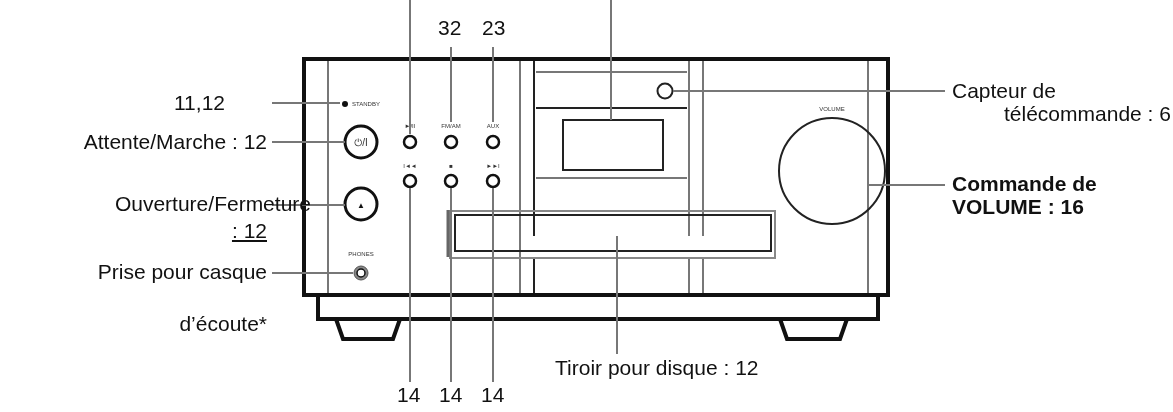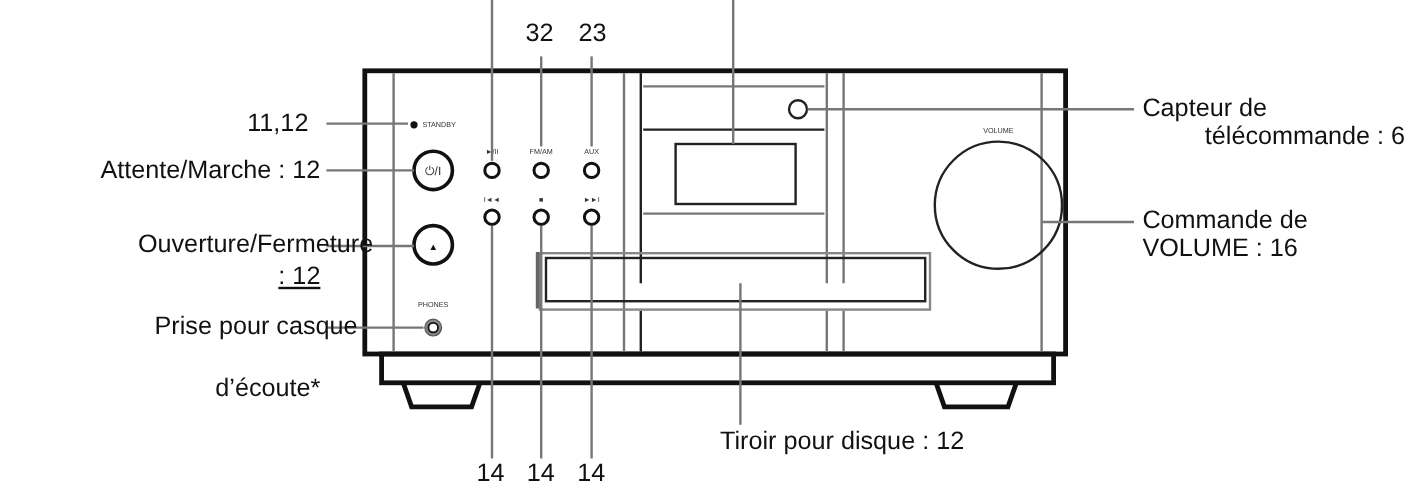--- a/index.html
+++ b/index.html
@@ -94,28 +94,28 @@
 
   <line x1="410" y1="188" x2="410" y2="382" class="lead"></line>
   <line x1="451" y1="188" x2="451" y2="382" class="lead"></line>
   <line x1="493" y1="188" x2="493" y2="382" class="lead"></line>
   <line x1="617" y1="236" x2="617" y2="354" class="lead"></line>
 </svg>
 
 <div class="lbl" style="left:438px; top:17px;">32</div>
 <div class="lbl" style="left:482px; top:17px;">23</div>
 
-<div class="lbl r" style="right:916px; top:92px;text-align:center;">11,12</div>
+<div class="lbl r" style="right:948px; top:92px;text-align:center;">11,12</div>
 <div class="lbl r" style="right:906px; top:131px;text-align:center;">Attente/Marche : 12</div>
 <div class="lbl r" style="right:862px; top:193px;">Ouverture/Fermeture</div>
 <div class="lbl r" style="right:906px; top:220px;text-decoration:underline;">: 12</div>
-<div class="lbl r" style="right:875px; top:261px;">Prise pour casque</div>
+<div class="lbl r" style="right:906px; top:261px;">Prise pour casque</div>
 <div class="lbl r" style="right:906px; top:285px;margin-top:28px;">d’écoute*</div>
 
 <div class="lbl" style="left:952px; top:80px;">Capteur de</div>
 <div class="lbl" style="left:1004px; top:103px;">télécommande : 6</div>
-<div class="lbl" style="left:952px; top:173px;">Commande de</div>
-<div class="lbl" style="left:952px; top:196px;">VOLUME : 16</div>
+<div class="lbl" style="left:952px; top:173px;font-weight:bold;">Commande de</div>
+<div class="lbl" style="left:952px; top:196px;font-weight:bold;">VOLUME : 16</div>
 
 <div class="lbl" style="left:397px; top:384px;">14</div>
 <div class="lbl" style="left:439px; top:384px;">14</div>
 <div class="lbl" style="left:481px; top:384px;">14</div>
-<div class="lbl" style="left:555px; top:357px;margin-left:45px;">Tiroir pour disque : 12</div>
+<div class="lbl" style="left:555px; top:357px;">Tiroir pour disque : 12</div>
 
 </body></html>

